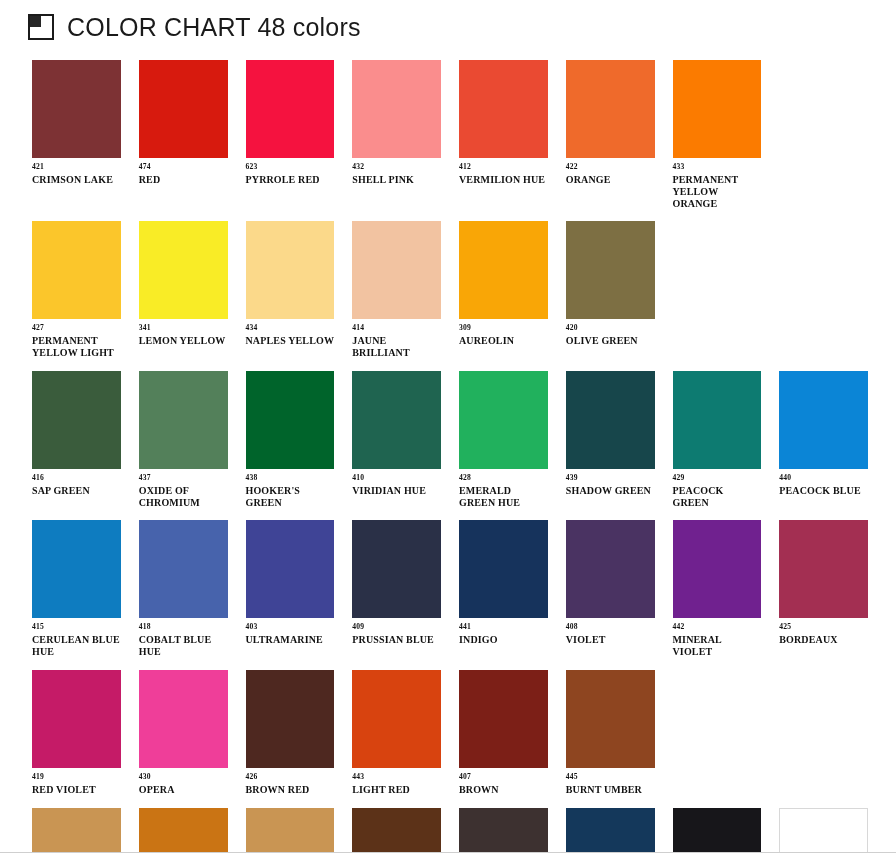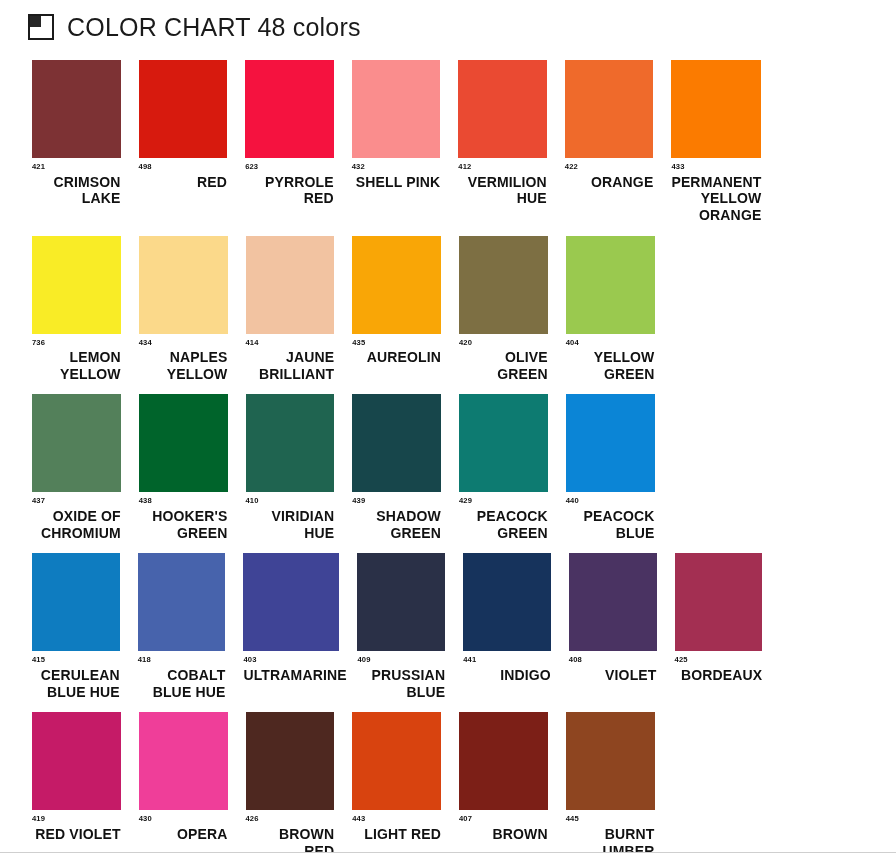--- a/index.html
+++ b/index.html
@@ -56,20 +56,21 @@
   
   #swatch-grid {
     padding: 16px 28px 0 32px;
     box-sizing: border-box;
   }
   .swatch-row {
     display: grid;
     grid-template-columns: repeat(8, 1fr);
     column-gap: 18px;
     margin-bottom: 12px;
+    font-family: Liberation Serif, serif;
   }
   .swatch-cell {
     display: flex;
     flex-direction: column;
     width: 100%;
   }
   .swatch-chip {
     width: 100%;
     height: 98px;
     display: block;
@@ -85,27 +86,26 @@
   .swatch-code {
     display: block;
     font-size: 7.6px;
     font-weight: bold;
     letter-spacing: 0.15px;
     color: #111111;
     margin-bottom: 2px;
   }
   .swatch-name {
     display: block;
-    font-size: 14px;
+    font-size: 10px;
     font-weight: bold;
     letter-spacing: 0.15px;
     color: #111111;
     text-transform: uppercase;
     max-width: 96px;
-    text-align: right;
   }
 
   #footer-rule {
     position: absolute;
     left: 0;
     right: 0;
     bottom: 0;
     height: 1px;
     background: #cfcfcf;
   }
@@ -123,21 +123,21 @@
       <div class="swatch-cell">
         <div class="swatch-chip" style="background: rgb(125, 50, 52);"></div>
         <div class="swatch-meta">
           <span class="swatch-code">421</span>
           <span class="swatch-name">CRIMSON LAKE</span>
         </div>
       </div>
       <div class="swatch-cell">
         <div class="swatch-chip" style="background: rgb(215, 26, 14);"></div>
         <div class="swatch-meta">
-          <span class="swatch-code">498</span>
+          <span class="swatch-code">474</span>
           <span class="swatch-name">RED</span>
         </div>
       </div>
       <div class="swatch-cell">
         <div class="swatch-chip" style="background: rgb(245, 18, 63);"></div>
         <div class="swatch-meta">
           <span class="swatch-code">623</span>
           <span class="swatch-name">PYRROLE RED</span>
         </div>
       </div>
@@ -165,63 +165,70 @@
       <div class="swatch-cell">
         <div class="swatch-chip" style="background: rgb(251, 123, 0);"></div>
         <div class="swatch-meta">
           <span class="swatch-code">433</span>
           <span class="swatch-name">PERMANENT YELLOW ORANGE</span>
         </div>
       </div>
     </div>
     <div class="swatch-row">
       <div class="swatch-cell">
+        <div class="swatch-chip" style="background: rgb(251, 198, 43);"></div>
+        <div class="swatch-meta">
+          <span class="swatch-code">427</span>
+          <span class="swatch-name">PERMANENT YELLOW LIGHT</span>
+        </div>
+      </div>
+      <div class="swatch-cell">
         <div class="swatch-chip" style="background: rgb(249, 236, 38);"></div>
         <div class="swatch-meta">
-          <span class="swatch-code">736</span>
+          <span class="swatch-code">341</span>
           <span class="swatch-name">LEMON YELLOW</span>
         </div>
       </div>
       <div class="swatch-cell">
         <div class="swatch-chip" style="background: rgb(251, 217, 138);"></div>
         <div class="swatch-meta">
           <span class="swatch-code">434</span>
           <span class="swatch-name">NAPLES YELLOW</span>
         </div>
       </div>
       <div class="swatch-cell">
         <div class="swatch-chip" style="background: rgb(242, 195, 161);"></div>
         <div class="swatch-meta">
           <span class="swatch-code">414</span>
           <span class="swatch-name">JAUNE BRILLIANT</span>
         </div>
       </div>
       <div class="swatch-cell">
         <div class="swatch-chip" style="background: rgb(249, 166, 6);"></div>
         <div class="swatch-meta">
-          <span class="swatch-code">435</span>
+          <span class="swatch-code">309</span>
           <span class="swatch-name">AUREOLIN</span>
         </div>
       </div>
       <div class="swatch-cell">
         <div class="swatch-chip" style="background: rgb(125, 111, 67);"></div>
         <div class="swatch-meta">
           <span class="swatch-code">420</span>
           <span class="swatch-name">OLIVE GREEN</span>
         </div>
       </div>
-      <div class="swatch-cell">
-        <div class="swatch-chip" style="background: rgb(154, 201, 79);"></div>
-        <div class="swatch-meta">
-          <span class="swatch-code">404</span>
-          <span class="swatch-name">YELLOW GREEN</span>
-        </div>
-      </div>
-    </div>
-    <div class="swatch-row">
+    </div>
+    <div class="swatch-row">
+      <div class="swatch-cell">
+        <div class="swatch-chip" style="background: rgb(58, 92, 60);"></div>
+        <div class="swatch-meta">
+          <span class="swatch-code">416</span>
+          <span class="swatch-name">SAP GREEN</span>
+        </div>
+      </div>
       <div class="swatch-cell">
         <div class="swatch-chip" style="background: rgb(83, 128, 90);"></div>
         <div class="swatch-meta">
           <span class="swatch-code">437</span>
           <span class="swatch-name">OXIDE OF CHROMIUM</span>
         </div>
       </div>
       <div class="swatch-cell">
         <div class="swatch-chip" style="background: rgb(0, 100, 43);"></div>
         <div class="swatch-meta">
@@ -230,20 +237,27 @@
         </div>
       </div>
       <div class="swatch-cell">
         <div class="swatch-chip" style="background: rgb(31, 100, 80);"></div>
         <div class="swatch-meta">
           <span class="swatch-code">410</span>
           <span class="swatch-name">VIRIDIAN HUE</span>
         </div>
       </div>
       <div class="swatch-cell">
+        <div class="swatch-chip" style="background: rgb(33, 177, 93);"></div>
+        <div class="swatch-meta">
+          <span class="swatch-code">428</span>
+          <span class="swatch-name">EMERALD GREEN HUE</span>
+        </div>
+      </div>
+      <div class="swatch-cell">
         <div class="swatch-chip" style="background: rgb(23, 70, 75);"></div>
         <div class="swatch-meta">
           <span class="swatch-code">439</span>
           <span class="swatch-name">SHADOW GREEN</span>
         </div>
       </div>
       <div class="swatch-cell">
         <div class="swatch-chip" style="background: rgb(13, 123, 113);"></div>
         <div class="swatch-meta">
           <span class="swatch-code">429</span>
@@ -295,20 +309,27 @@
         </div>
       </div>
       <div class="swatch-cell">
         <div class="swatch-chip" style="background: rgb(74, 51, 98);"></div>
         <div class="swatch-meta">
           <span class="swatch-code">408</span>
           <span class="swatch-name">VIOLET</span>
         </div>
       </div>
       <div class="swatch-cell">
+        <div class="swatch-chip" style="background: rgb(112, 33, 143);"></div>
+        <div class="swatch-meta">
+          <span class="swatch-code">442</span>
+          <span class="swatch-name">MINERAL VIOLET</span>
+        </div>
+      </div>
+      <div class="swatch-cell">
         <div class="swatch-chip" style="background: rgb(163, 47, 82);"></div>
         <div class="swatch-meta">
           <span class="swatch-code">425</span>
           <span class="swatch-name">BORDEAUX</span>
         </div>
       </div>
     </div>
     <div class="swatch-row">
       <div class="swatch-cell">
         <div class="swatch-chip" style="background: rgb(197, 27, 103);"></div>

